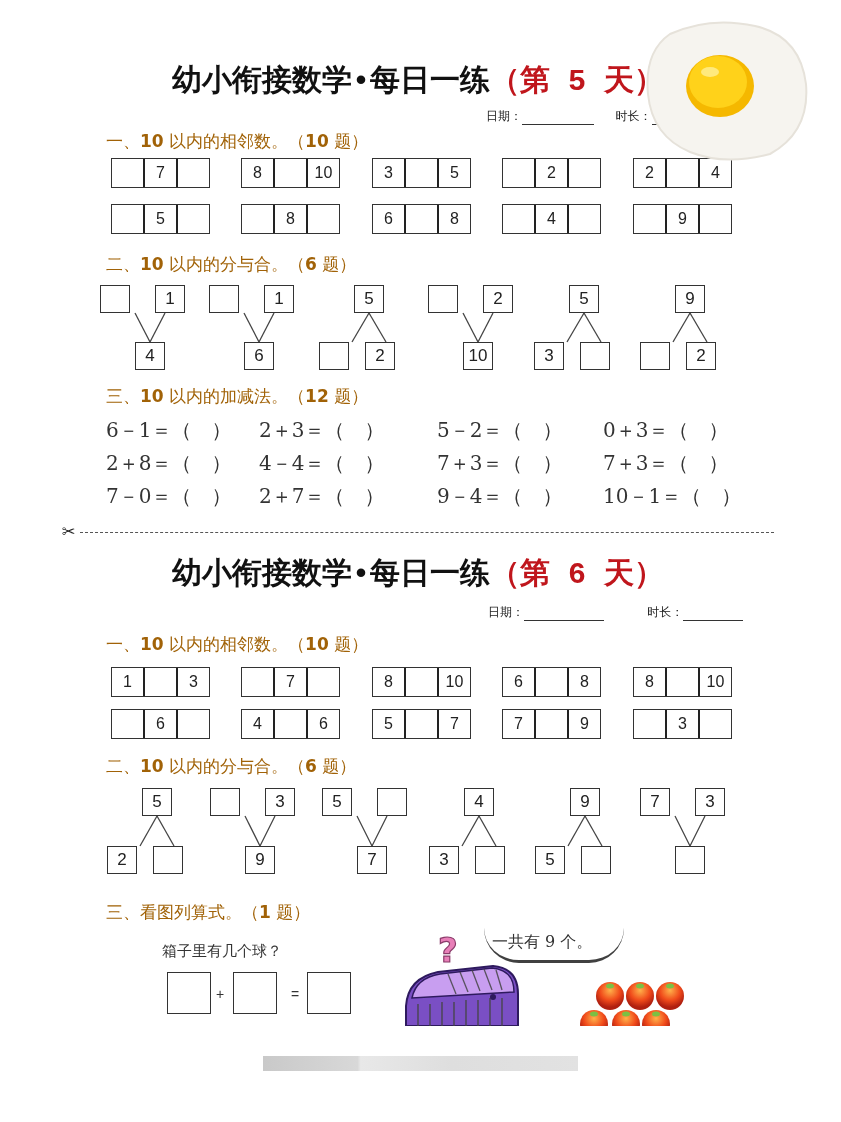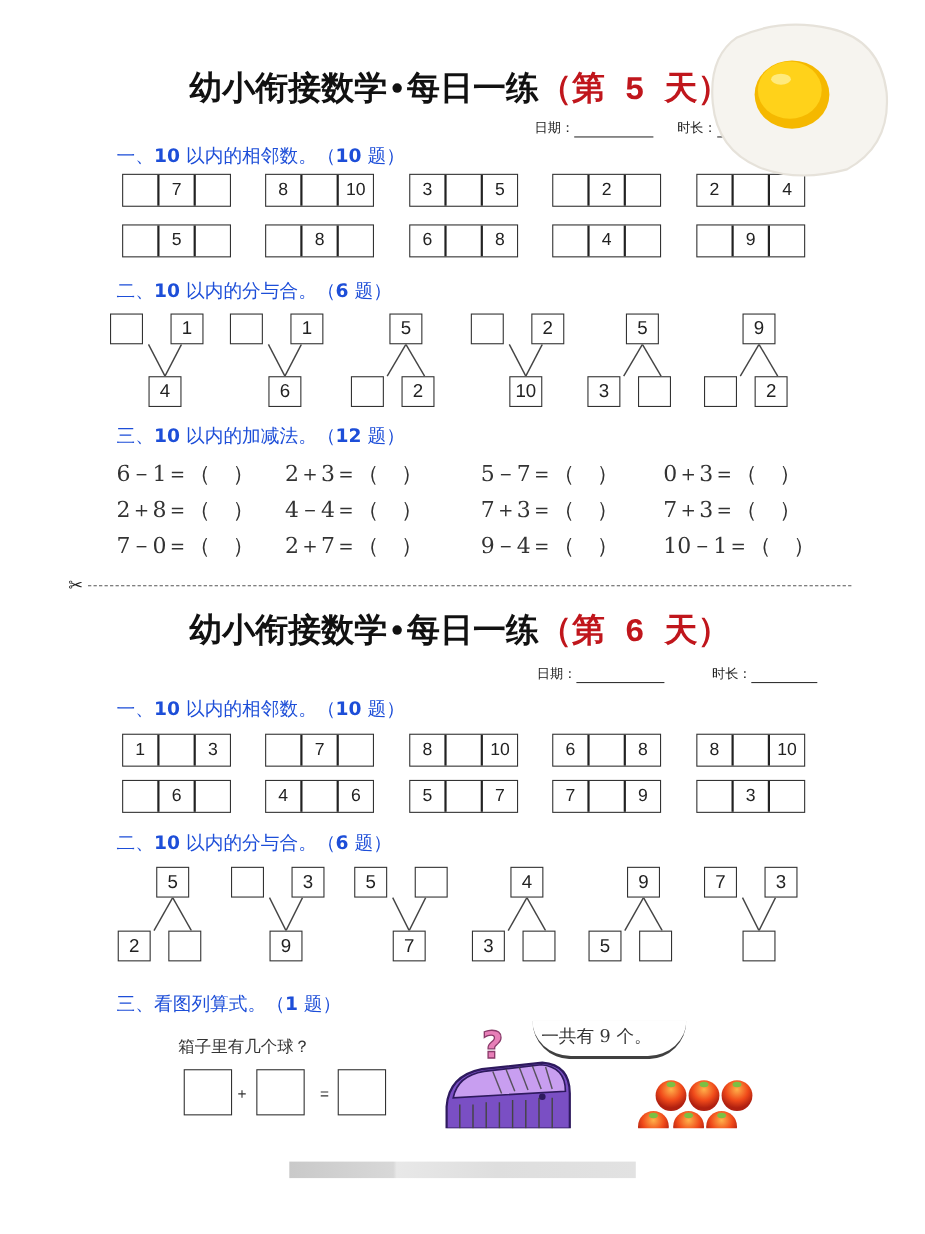--- a/index.html
+++ b/index.html
@@ -2,21 +2,21 @@
 <html><head>
 <meta charset="utf-8">
 <style>
   html,body{margin:0;padding:0;background:#fff;}
   body{width:841px;height:1122px;position:relative;overflow:hidden;font-family:"DejaVu Sans",sans-serif;color:#111;}
   .abs{position:absolute;}
   .title{font-family:Liberation Mono, monospace;font-weight:bold;font-size:30px;letter-spacing:0px;color:#111;white-space:nowrap;text-align:center;}
   .title .day{color:#c0161c;}
   .meta{font-family:Liberation Mono, monospace;font-size:12px;color:#222;white-space:nowrap;}
   .meta .line{display:inline-block;border-bottom:1px solid #333;vertical-align:bottom;height:12px;}
-  .sec{font-family:"DejaVu Serif",serif;font-size:17px;color:#1d4ed8;white-space:nowrap;}
+  .sec{font-family:"DejaVu Serif",serif;font-size:17px;color:#a16207;white-space:nowrap;}
   .sec b{font-family:"DejaVu Sans",sans-serif;font-weight:bold;}
   .tri{display:flex;border:1.5px solid #333;height:30px;box-sizing:border-box;}
   .tri div{flex:1;display:flex;align-items:center;justify-content:center;font-family:"Liberation Sans",sans-serif;font-size:16px;color:#222;}
   .tri div+div{border-left:2px solid #222;}
   .box{position:absolute;width:30px;height:28px;border:1.5px solid #333;box-sizing:border-box;display:flex;align-items:center;justify-content:center;font-family:"Liberation Sans",sans-serif;font-size:17px;color:#222;background:#fff;}
   .eq{font-family:"DejaVu Serif",serif;font-size:20px;color:#333;white-space:nowrap;}
   .cut{border-top:1.5px dashed #555;height:0;}
   .ansbox{position:absolute;width:44px;height:42px;border:1.5px solid #333;box-sizing:border-box;}
   .op{font-family:"Liberation Sans",sans-serif;font-size:14px;color:#333;}
   svg line{stroke:#444;stroke-width:1.3;}
@@ -135,21 +135,21 @@
     <div class="box" style="left: 640px; top: 342px;"></div>
     <div class="box" style="left: 686px; top: 342px;">2</div>
   </div>
 
 <div class="abs sec" style="left:106px;top:385px;">
   <span>三、</span><b>10</b><span> 以内的加减法。（</span><b>12</b><span> 题）</span>
 </div>
 <div id="d5-eqs">
     <div class="abs eq" style="left: 106px; top: 417px;">6－1＝（　）</div>
     <div class="abs eq" style="left: 259px; top: 417px;">2＋3＝（　）</div>
-    <div class="abs eq" style="left: 437px; top: 417px;">5－7＝（　）</div>
+    <div class="abs eq" style="left: 437px; top: 417px;">5－2＝（　）</div>
     <div class="abs eq" style="left: 603px; top: 417px; text-align: center;">0＋3＝（　）</div>
     <div class="abs eq" style="left: 106px; top: 450px;">2＋8＝（　）</div>
     <div class="abs eq" style="left: 259px; top: 450px; text-align: right;">4－4＝（　）</div>
     <div class="abs eq" style="left: 437px; top: 450px;">7＋3＝（　）</div>
     <div class="abs eq" style="left: 603px; top: 450px;">7＋3＝（　）</div>
     <div class="abs eq" style="left: 106px; top: 483px;">7－0＝（　）</div>
     <div class="abs eq" style="left: 259px; top: 483px;">2＋7＝（　）</div>
     <div class="abs eq" style="left: 437px; top: 483px;">9－4＝（　）</div>
     <div class="abs eq" style="left: 603px; top: 483px;">10－1＝（　）</div>
   </div>

